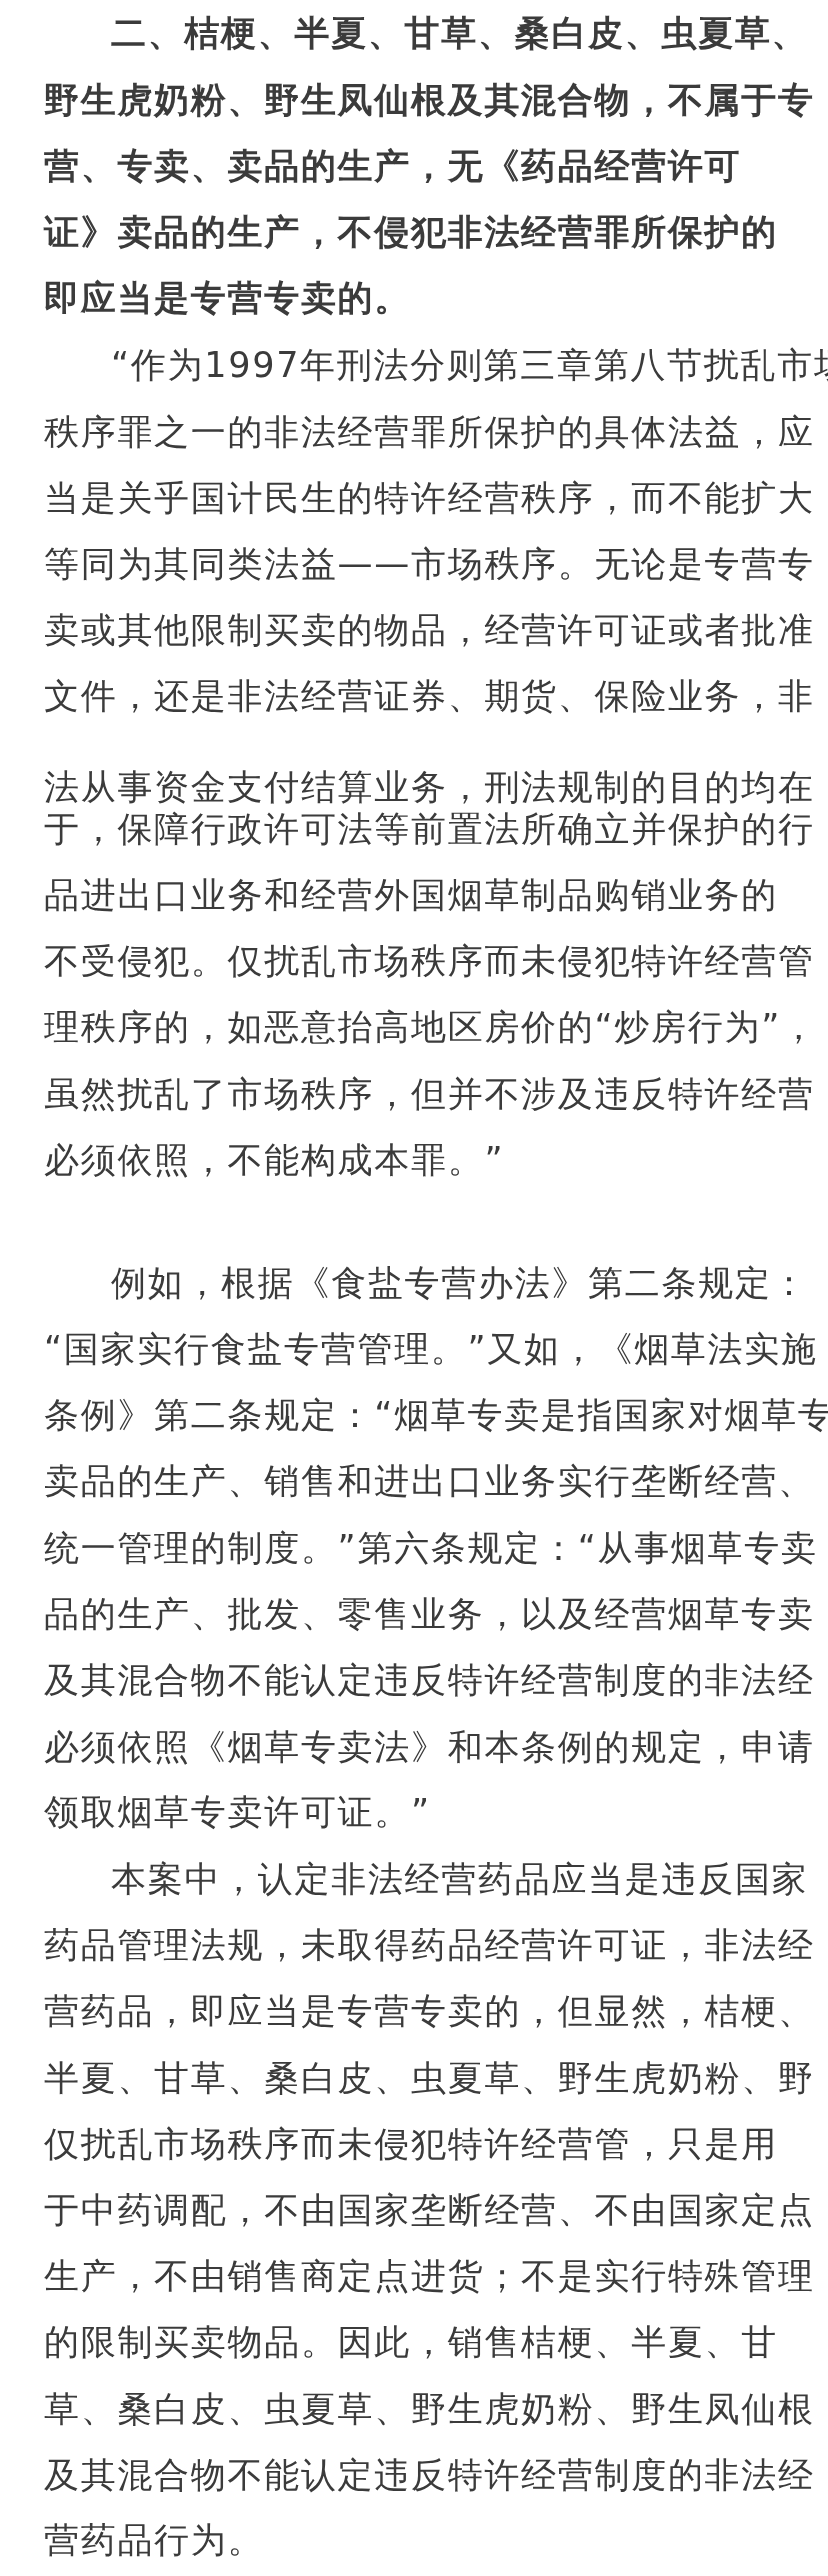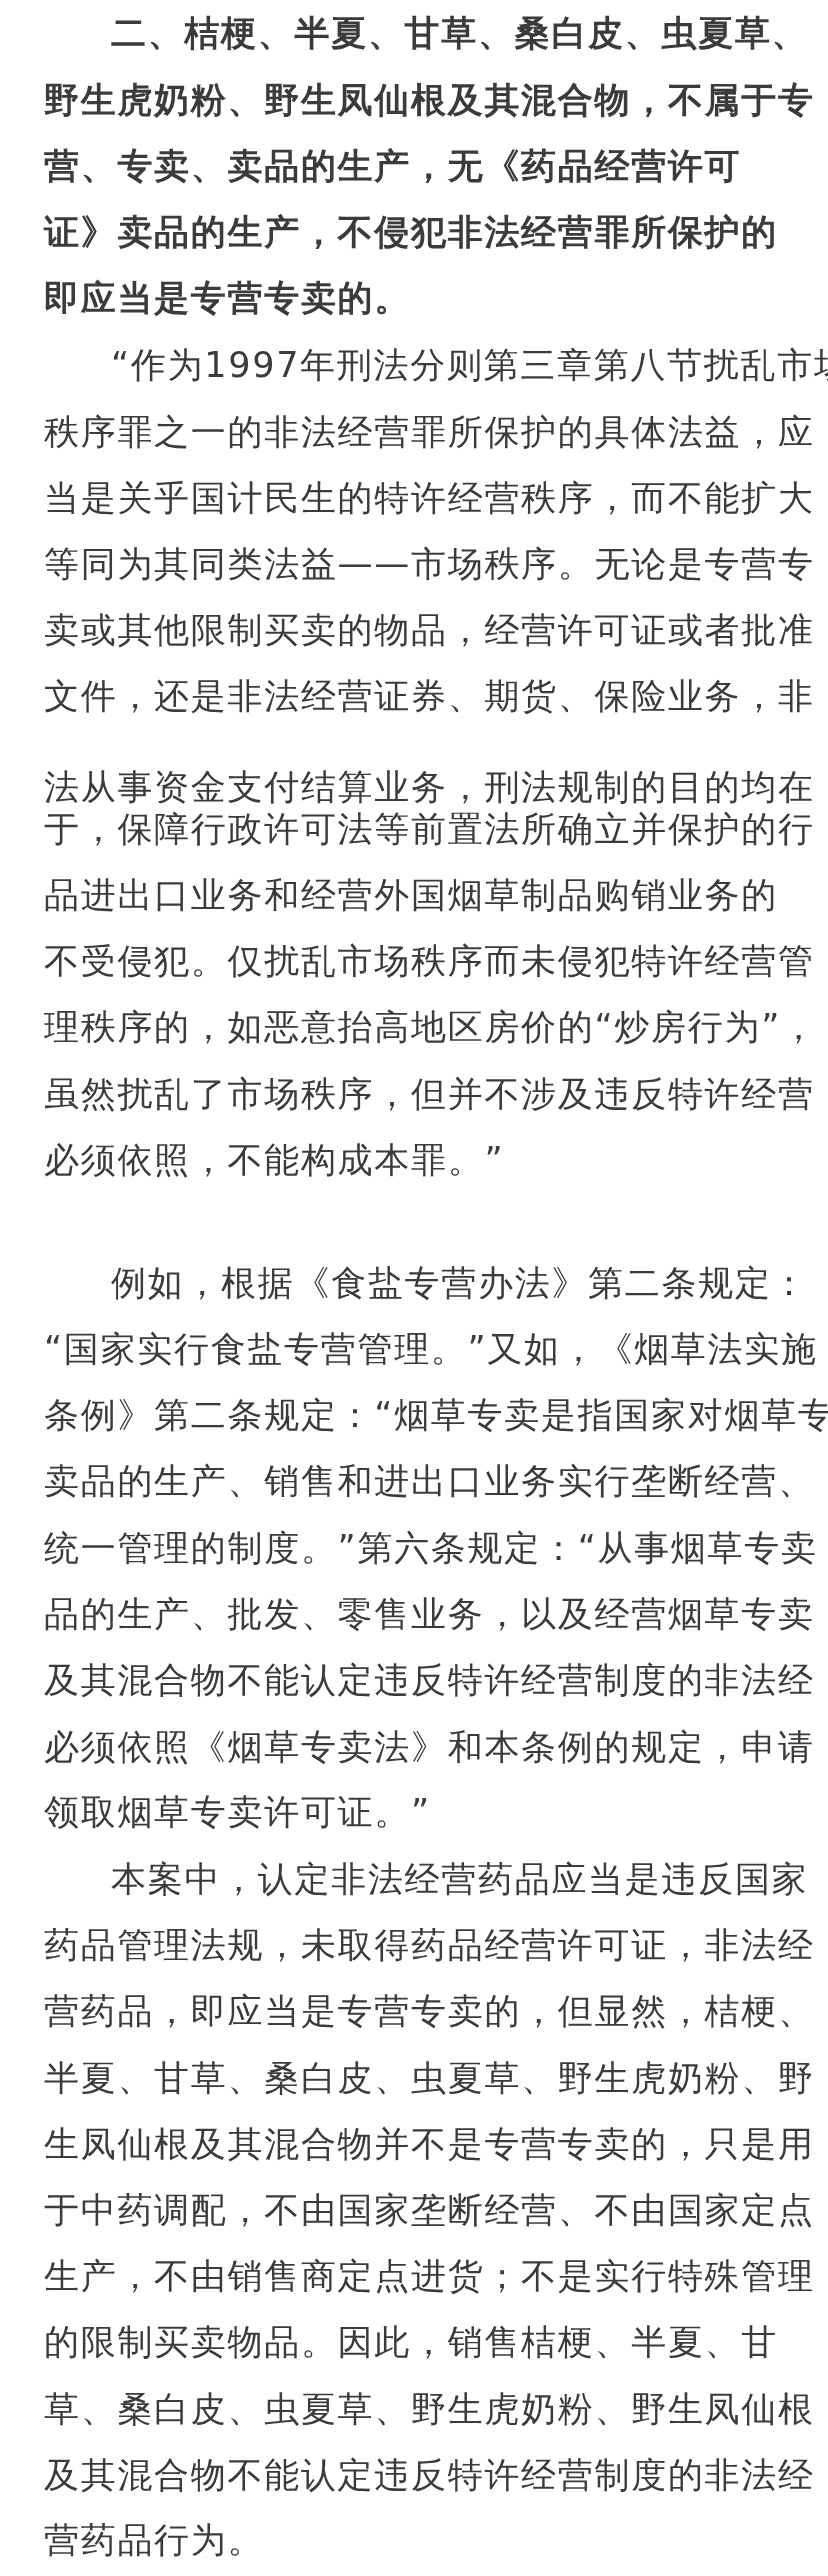--- a/index.html
+++ b/index.html
@@ -56,21 +56,21 @@
     <div class="line" style="top:1647px">及其混合物不能认定违反特许经营制度的非法经，</div>
     <div class="line" style="top:1714px">必须依照《烟草专卖法》和本条例的规定，申请</div>
     <div class="line" style="top:1779px">领取烟草专卖许可证。”</div>
   </div>
 
   <div>
     <div class="line indent" style="top:1846px">本案中，认定非法经营药品应当是违反国家</div>
     <div class="line" style="top:1912px">药品管理法规，未取得药品经营许可证，非法经</div>
     <div class="line" style="top:1978px">营药品，即应当是专营专卖的，但显然，桔梗、</div>
     <div class="line" style="top:2045px">半夏、甘草、桑白皮、虫夏草、野生虎奶粉、野</div>
-    <div class="line" style="top:2111px">生凤仙根及其混合物并不是专营专卖的，只是用</div>
+    <div class="line" style="top:2111px">仅扰乱市场秩序而未侵犯特许经营管，只是用</div>
     <div class="line" style="top:2177px">于中药调配，不由国家垄断经营、不由国家定点</div>
     <div class="line" style="top:2243px">生产，不由销售商定点进货；不是实行特殊管理</div>
     <div class="line" style="top:2309px">的限制买卖物品。因此，销售桔梗、半夏、甘</div>
     <div class="line" style="top:2376px">草、桑白皮、虫夏草、野生虎奶粉、野生凤仙根</div>
     <div class="line" style="top:2442px">及其混合物不能认定违反特许经营制度的非法经</div>
     <div class="line" style="top:2507px">营药品行为。</div>
   </div>
 
 </div>
 

